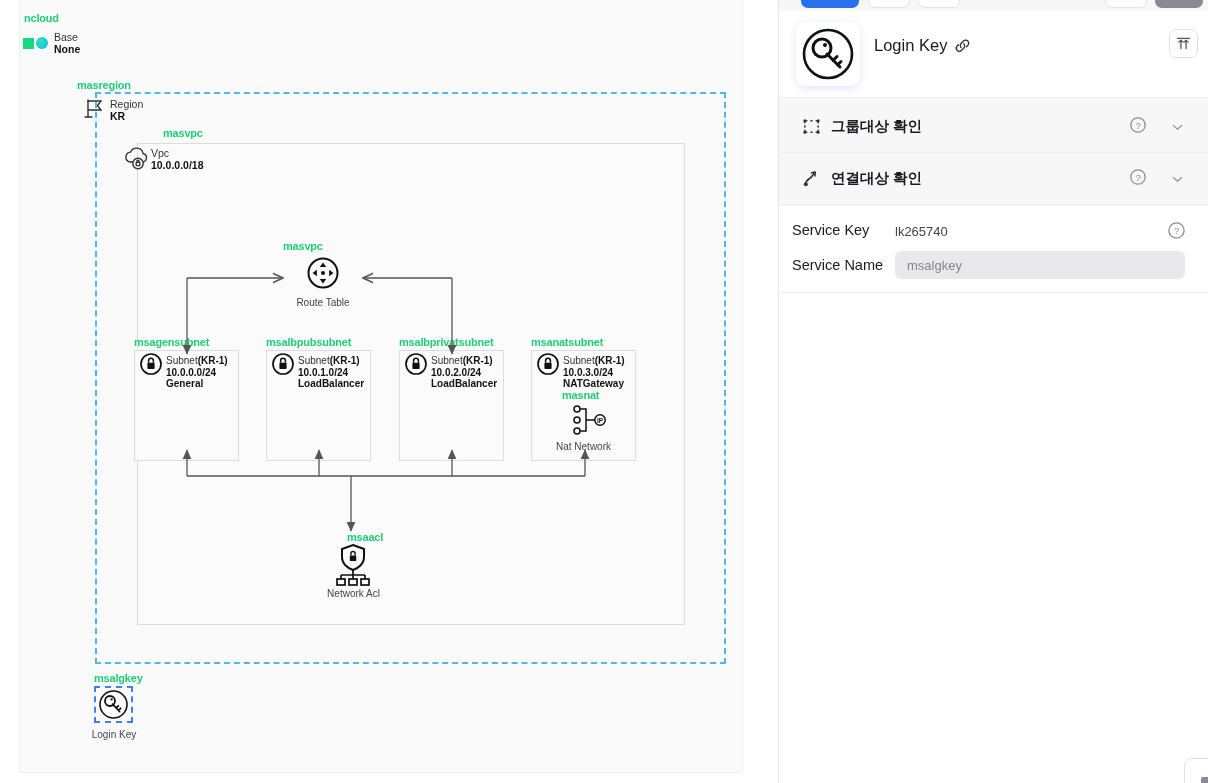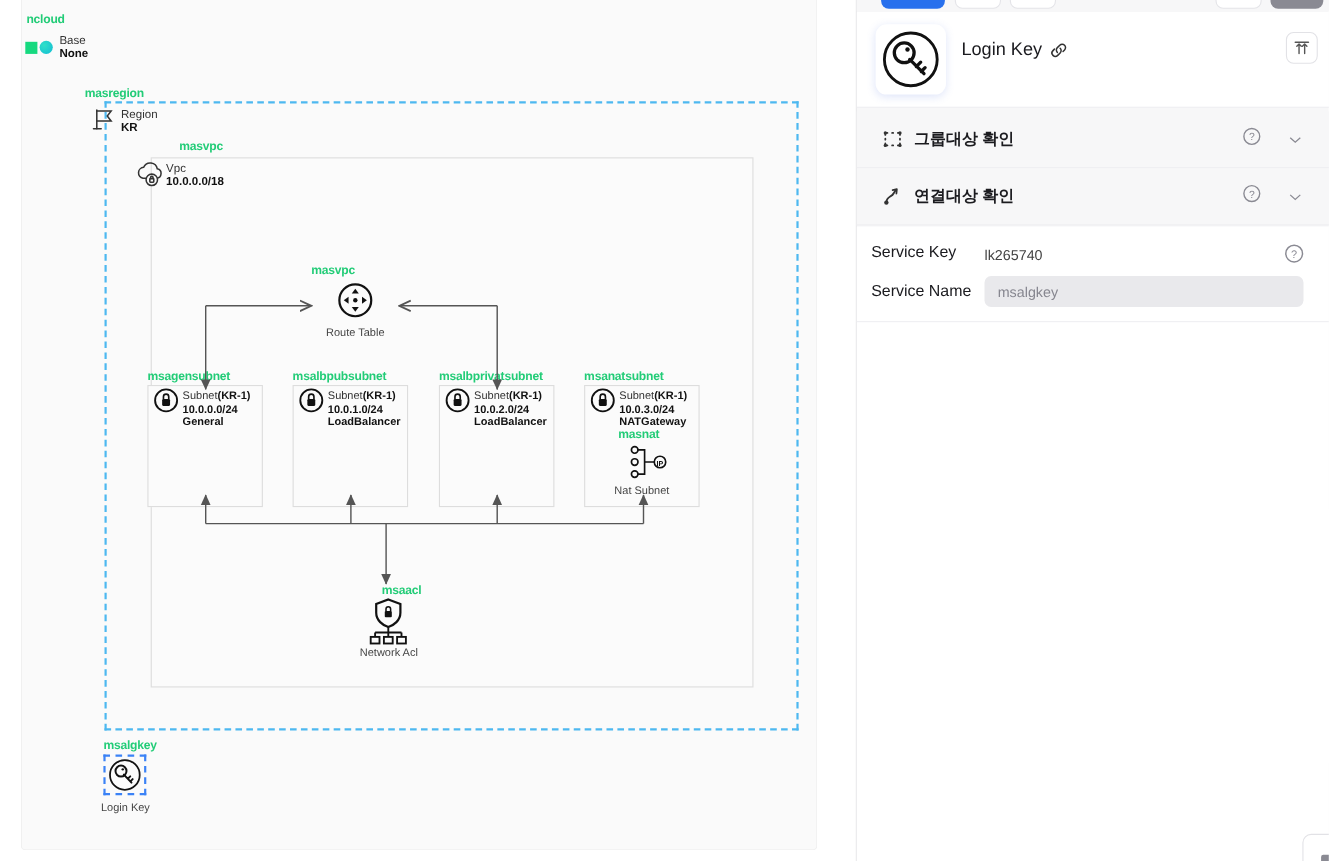--- a/index.html
+++ b/index.html
@@ -298,21 +298,21 @@
     <svg class="wire" style="z-index:4;">
       <g transform="translate(553,405)" stroke="#111" stroke-width="1.5" fill="none">
         <circle cx="4" cy="4" r="3" fill="#fbfbfb"></circle>
         <circle cx="4" cy="15" r="3" fill="#fbfbfb"></circle>
         <circle cx="4" cy="26" r="3" fill="#fbfbfb"></circle>
         <path d="M7,4 L13,4 L13,26 L7,26 M13,15 L22,15"></path>
         <circle cx="27" cy="15" r="5.2" fill="#fbfbfb"></circle>
         <text x="27" y="18.2" font-size="6.5" font-family="Liberation Sans, sans-serif" fill="#111" stroke="none" text-anchor="middle" font-weight="bold">IP</text>
       </g>
     </svg>
-    <div class="cap" style="left:516px; top:441px; width:95px;">Nat Subnet</div>
+    <div class="cap" style="left:516px; top:441px; width:95px;">Nat Network</div>
 
     <div class="grp-label" style="left:311px; top:531px;padding-left:16px;">msaacl</div>
     <svg class="wire" style="z-index:4;">
       <g transform="translate(318,544)">
         <path d="M15,1 L26,5 L26,13 C26,20 20,24.5 15,26 C10,24.5 4,20 4,13 L4,5 Z" fill="#fbfbfb" stroke="#111" stroke-width="2"></path>
         <rect x="11.8" y="11.5" width="6.4" height="5.6" rx="0.9" fill="#111"></rect>
         <path d="M12.9,11.5 v-1.9 a2.1,2.1 0 0 1 4.2,0 v1.9" fill="none" stroke="#111" stroke-width="1.4"></path>
         <g stroke="#111" stroke-width="1.7" fill="none">
           <path d="M15,26 L15,31 M3,31 L27,31 M3,31 L3,35 M15,31 L15,35 M27,31 L27,35"></path>
           <rect x="-1" y="35" width="8" height="6" fill="#fbfbfb"></rect>

